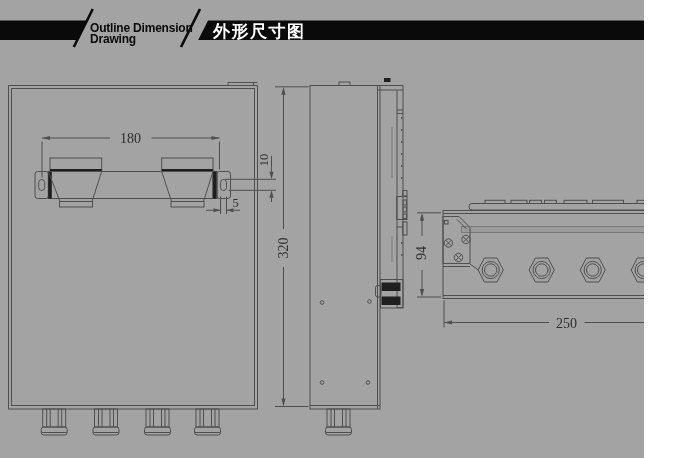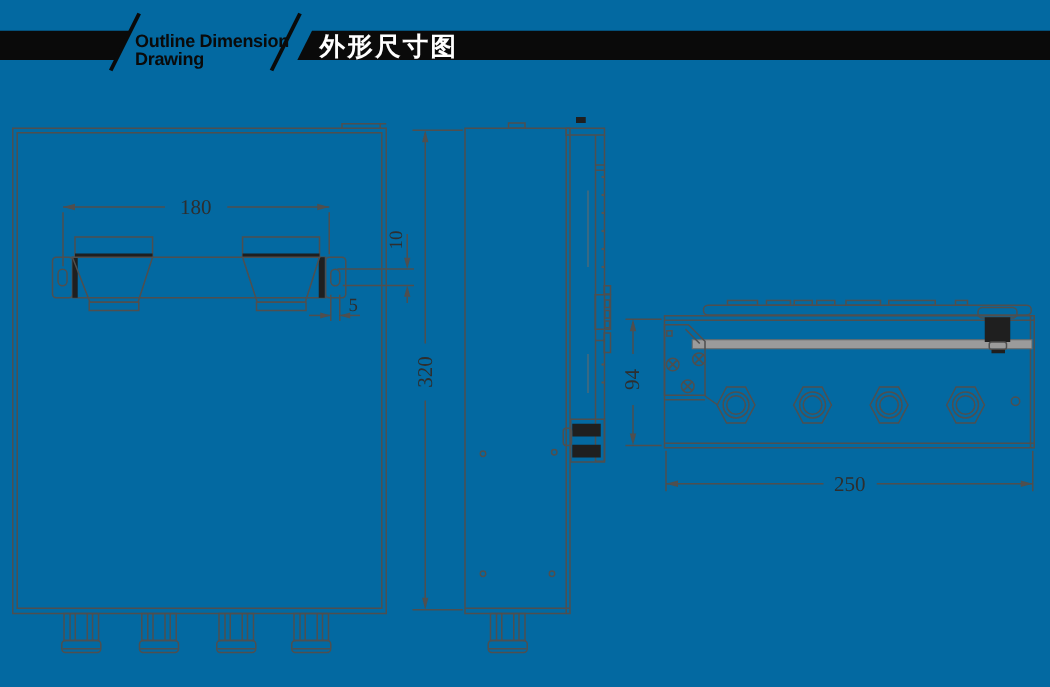--- a/index.html
+++ b/index.html
@@ -1,16 +1,16 @@
 <!DOCTYPE html>
 <html><head>
 <meta charset="utf-8">
 <style>
   html,body{margin:0;padding:0;background:#ffffff;}
-  .stage{position:relative;width:700px;height:458px;background:#0369a1;overflow:hidden;
+  .stage{position:relative;width:644px;height:458px;background:#a3a3a3;overflow:hidden;
          font-family:"Liberation Sans","DejaVu Sans",sans-serif;}
   svg{position:absolute;left:0;top:0;}
   .ln{fill:none;stroke:#4f4f4f;stroke-width:1;}
   .lnt{fill:none;stroke:#6a6a6a;stroke-width:0.7;}
   .dk{fill:#1f1f1f;stroke:none;}
   .arr{fill:#4f4f4f;stroke:none;}
   .dot{fill:#555;stroke:none;}
   .band{fill:#9b9b9b;stroke:#6a6a6a;stroke-width:0.7;}
   .dim{font-family:"Liberation Serif","DejaVu Serif",serif;font-size:14px;fill:#2e2e2e;}
   .dims{font-size:12.5px;}

